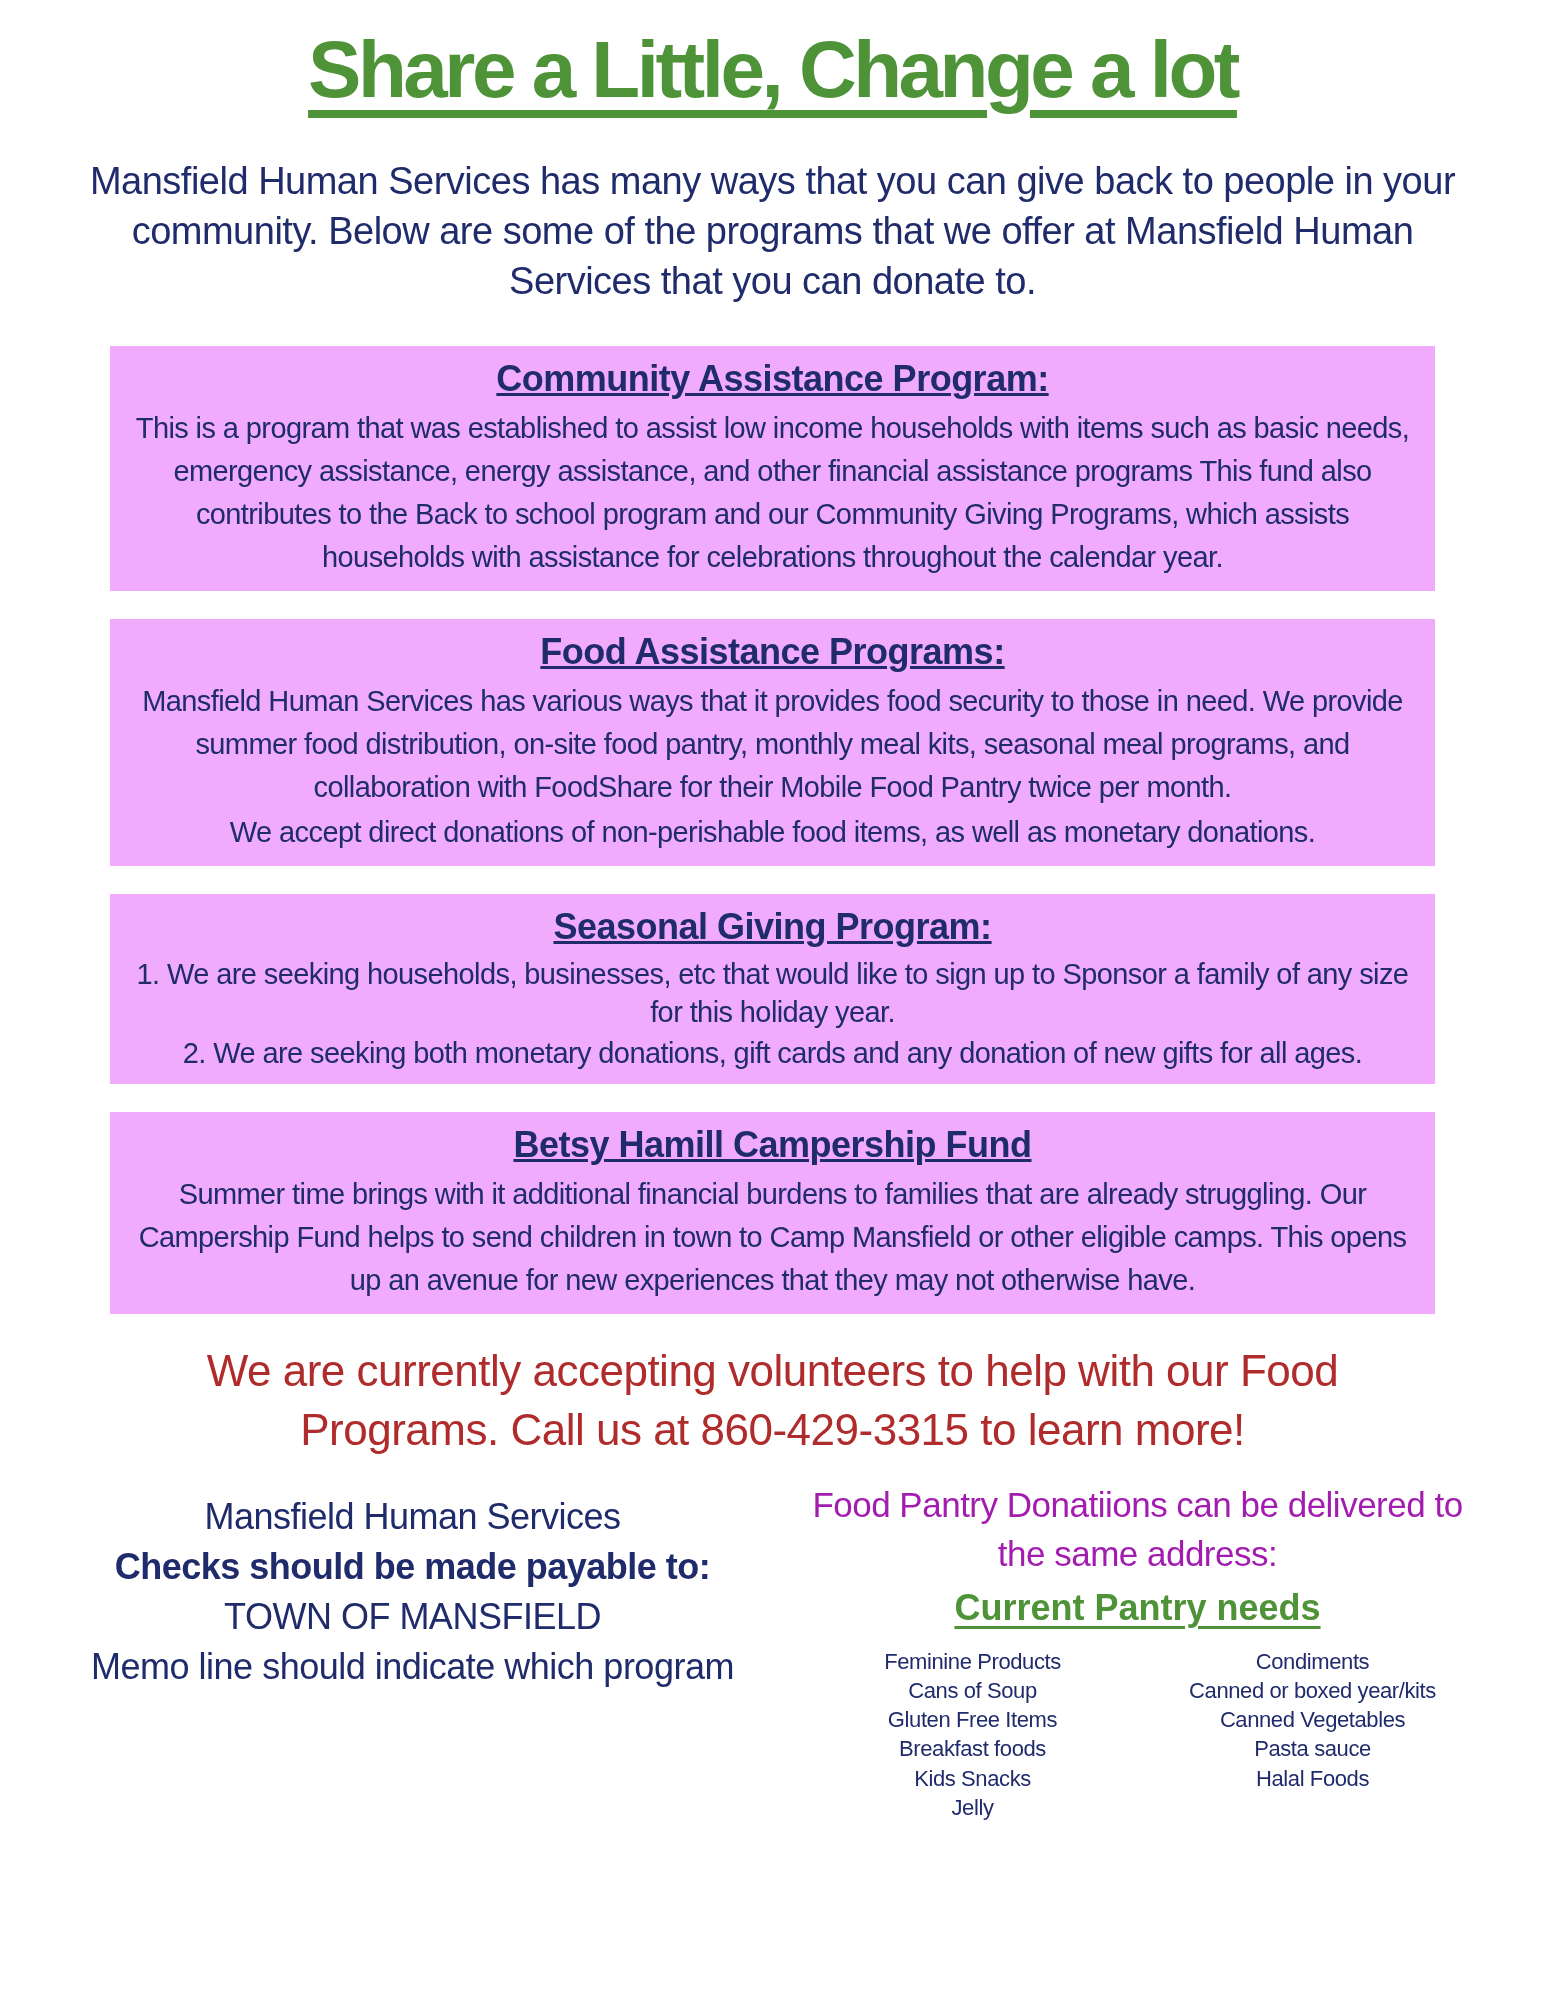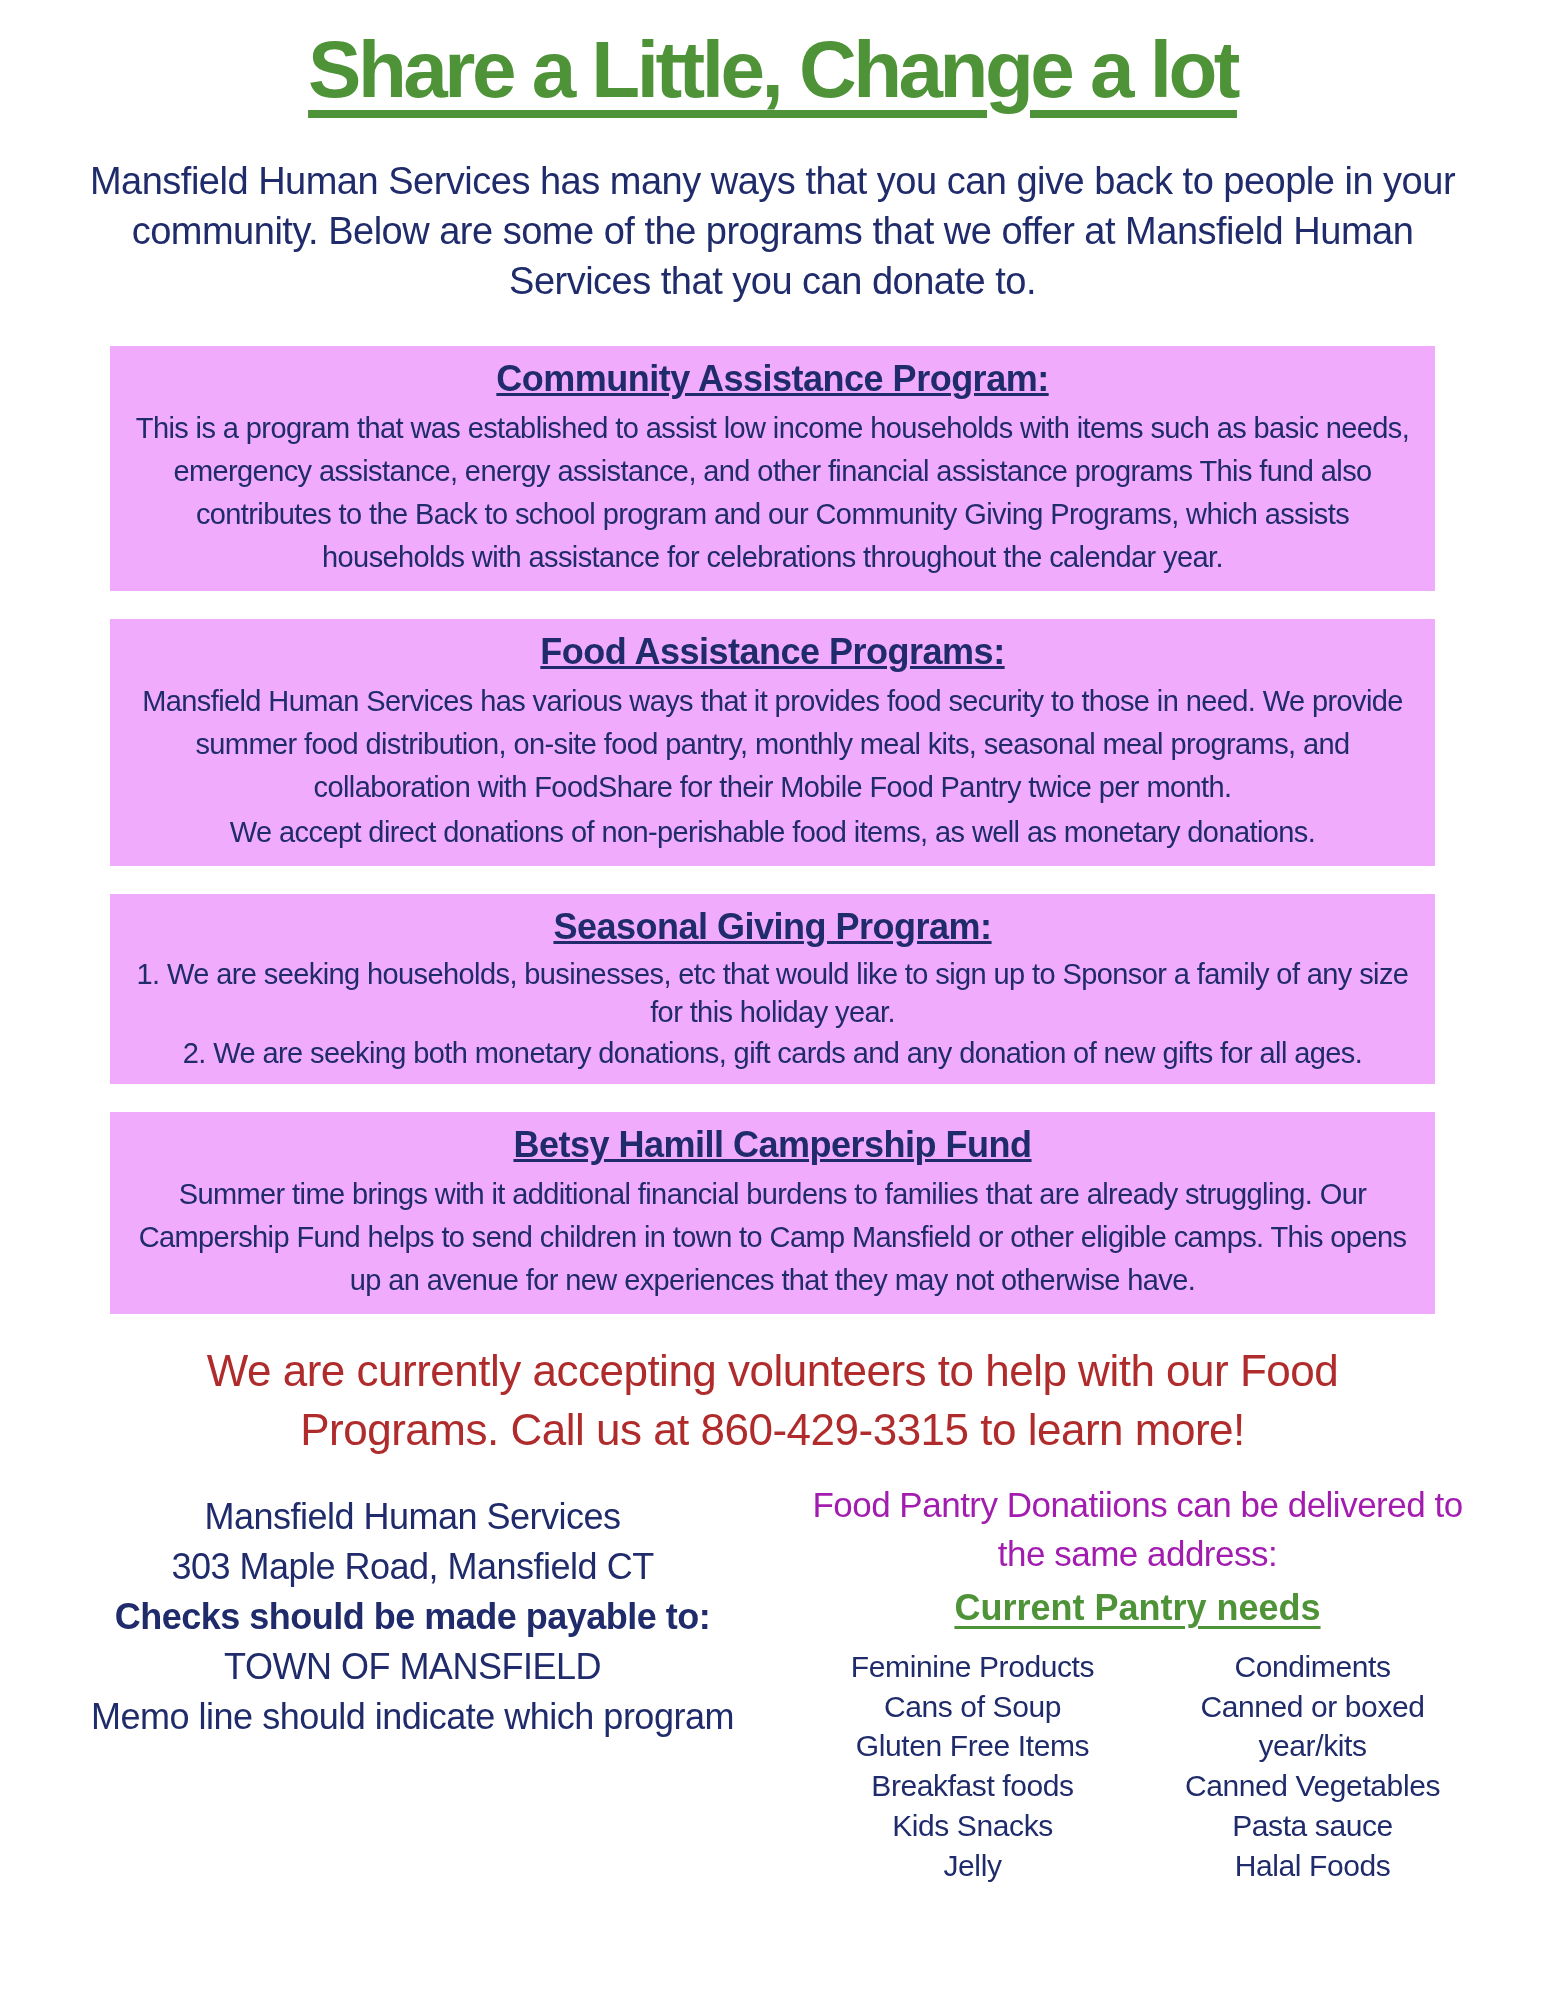--- a/index.html
+++ b/index.html
@@ -97,21 +97,21 @@
     text-decoration-thickness: 3px;
     text-underline-offset: 6px;
   }
   .needs {
     display: flex; justify-content: space-between;
     margin-top: 14px;
   }
   .needs-col { width: 330px; }
   .needs-col.right { width: 310px; }
   .need-item {
-    color: #1f2b6b; font-size: 30px; line-height: 1.33; letter-spacing: -0.4px;
+    color: #1f2b6b; font-size: 22px; line-height: 1.33; letter-spacing: -0.4px;
   }
 </style>
 </head>
 <body>
 
 <div class="page">
 
   <h1 class="main-title"><span class="u">Share a Little, Change a lot</span></h1>
 
   <p class="intro">Mansfield Human Services has many ways that you can give back to people in your community.  Below are some of the programs that we offer at Mansfield Human Services that you can donate to.</p>
@@ -137,21 +137,20 @@
     <h2>Betsy Hamill Campership Fund</h2>
     <p>Summer time brings with it additional financial burdens to families that are already struggling.  Our Campership Fund helps to send children in town to Camp Mansfield or other eligible camps.  This opens up an avenue for new experiences that they may not otherwise have.</p>
   </section>
 
   <p class="callout">We are currently accepting volunteers to help with our Food Programs.  Call us at 860-429-3315 to learn more!</p>
 
   <div class="bottom">
 
     <div class="col-monetary">
       <div class="line">Mansfield Human Services</div>
-      <div class="line">303 Maple Road, Mansfield CT</div>
       <div class="line bold">Checks should be made payable to:</div>
       <div class="line">TOWN OF MANSFIELD</div>
       <div class="line">Memo line should indicate which program</div>
     </div>
 
     <div class="col-pantry">
       <div class="green-heading">Food Pantry Donatiions can be delivered to the same address:</div>
       <div class="green-subheading">Current Pantry needs</div>
       <div class="needs">
         <div class="needs-col">

